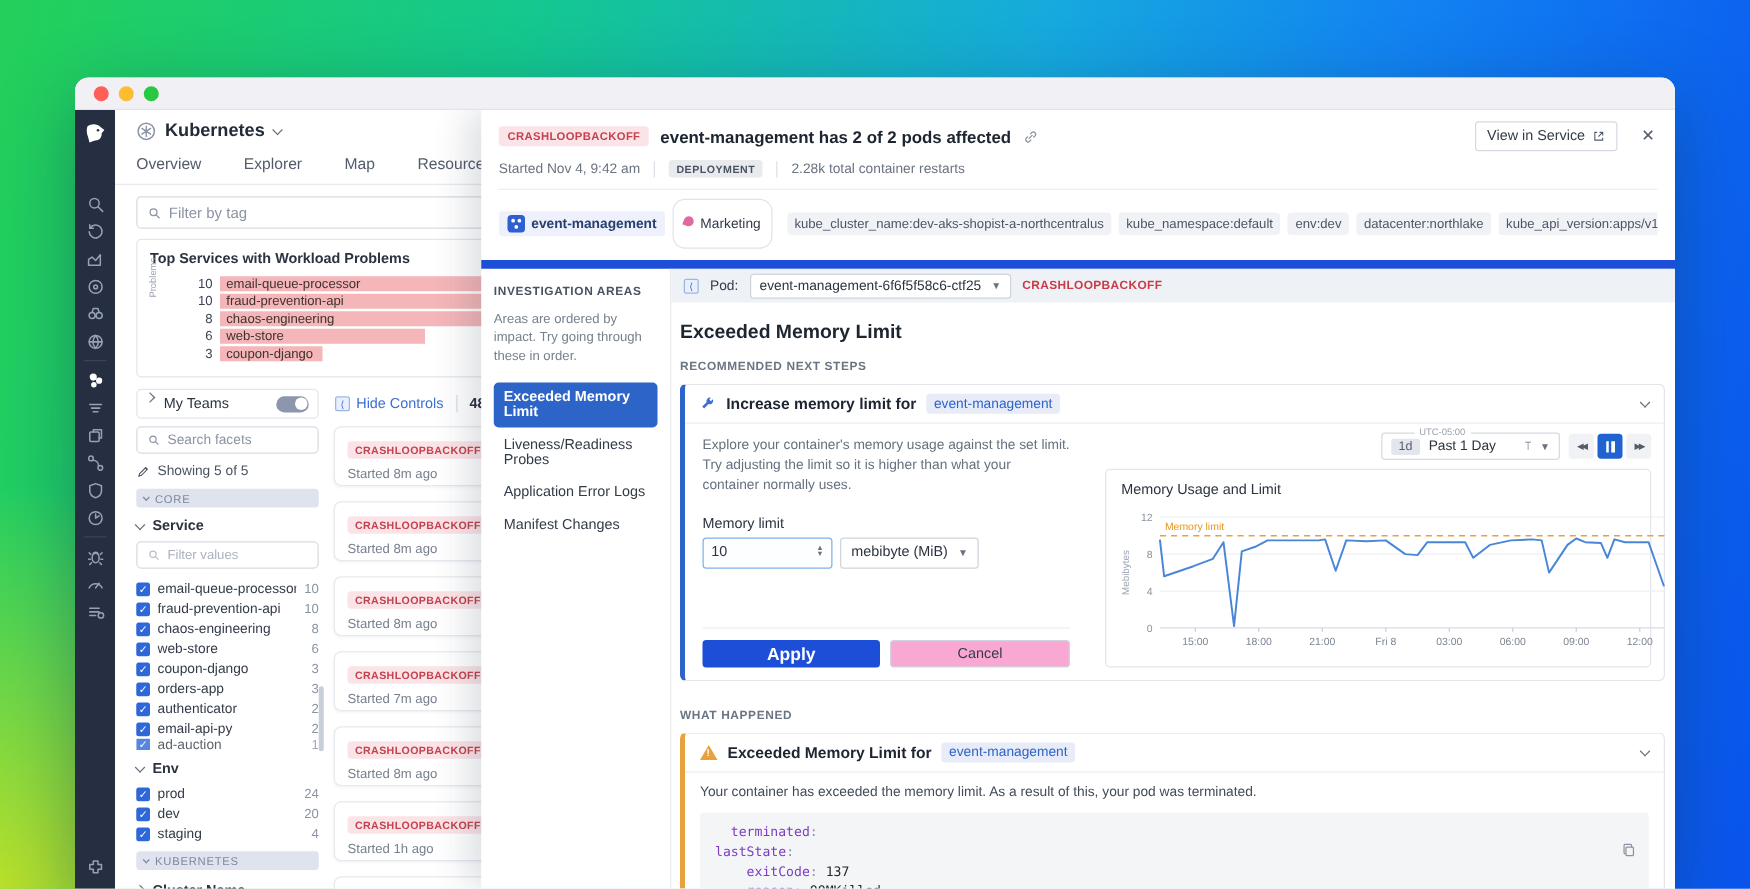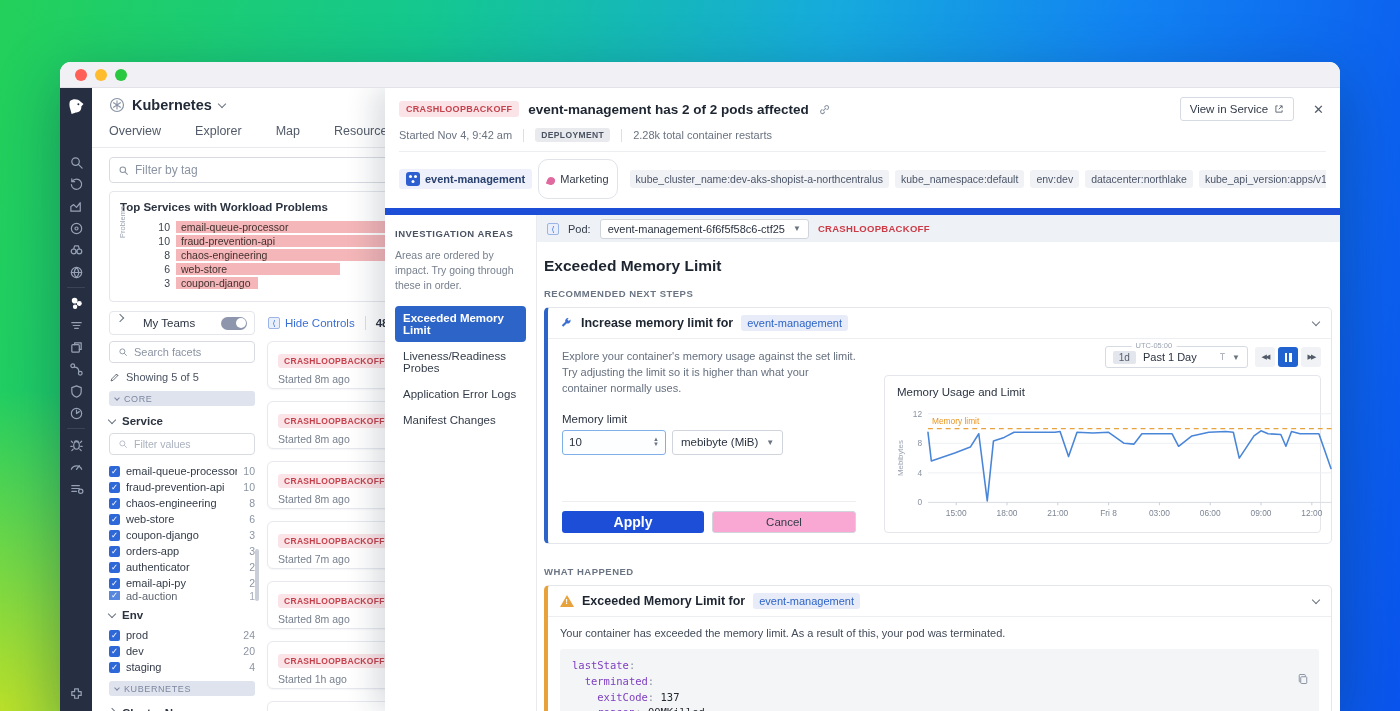--- a/index.html
+++ b/index.html
@@ -78,21 +78,21 @@
   .pbadge{background:#fbe4e7;color:#c4424d;font-size:9px;font-weight:bold;letter-spacing:.3px;border-radius:3px;padding:3px 7px}
   .viewbtn{margin-left:auto;border:1px solid #d6dae2;border-radius:3px;height:24px;display:flex;align-items:center;gap:6px;padding:0 9px;font-size:11.5px;color:#333b48;background:#fff}
   .xbtn{font-size:13px;color:#525b69;margin:0 2px 0 10px}
   .prow2{display:flex;align-items:center;gap:11px;margin:7px 0 9px;color:#6a7380;font-size:11px}
   .pdiv{width:1px;height:13px;background:#dcdfe6}
   .ptypebadge{background:#e9eaee;color:#4a5362;font-size:8.5px;font-weight:bold;letter-spacing:.4px;border-radius:3px;padding:2px 6px}
   .ptags{display:flex;align-items:center;gap:6px;border-top:1px solid #eceef2;padding:7px 0 9px;overflow:hidden}
   .svcchip{display:flex;align-items:center;gap:5px;background:#eef0fb;border-radius:3px;padding:3px 7px;font-size:11px;color:#27406e;font-weight:bold;white-space:nowrap}
   .bits{width:14px;height:14px;background:#2d5fd0;border-radius:3px;position:relative;flex:none}
   .bits:before{content:"";position:absolute;left:3px;top:3px;width:3px;height:3px;border-radius:50%;background:#fff;box-shadow:5px 0 0 #fff,2.5px 5px 0 #fff}
-  .teamchip{display:flex;align-items:flex-end;gap:5px;border:1px solid #e0e3ea;border-radius:10px;padding:13px 8px;font-size:11px;color:#333b48;white-space:nowrap}
+  .teamchip{display:flex;align-items:flex-start;gap:5px;border:1px solid #e0e3ea;border-radius:10px;padding:13px 8px;font-size:11px;color:#333b48;white-space:nowrap}
   .paw{width:8px;height:8px;border-radius:50% 50% 50% 0;background:#e0699e;transform:rotate(20deg)}
   .tagchip{background:#f1f2f6;border-radius:3px;padding:3px 6px;font-size:10.5px;color:#4b5567;white-space:nowrap}
   .pbody{flex:1;display:flex;min-height:0;border-top:7px solid #1d4ed8}
   .invcol{width:152px;flex:none;border-right:1px solid #e8eaef;padding:13px 10px 0;}
   .invh{font-size:9.5px;font-weight:bold;letter-spacing:.5px;color:#4a5362;margin-bottom:9px}
   .invd{font-size:10.5px;color:#77808e;line-height:1.45;margin-bottom:12px}
   .invitem{font-size:11.5px;color:#333b48;padding:6px 8px;border-radius:4px;margin-bottom:2px;cursor:pointer}
   .invitem.selected{background:#2d64c8;color:#fff;font-weight:bold}
   .pcontent{flex:1;display:flex;flex-direction:column;min-width:0;overflow:hidden}
   .podbar{height:27px;background:#eef1f6;display:flex;align-items:center;gap:9px;padding:0 10px;flex:none}
@@ -319,21 +319,21 @@
             <div class="brow">
               <span class="bval">3</span>
               <div class="bar" style="width: 81.9px; background: rgb(244, 182, 184);">
                 <span class="blab">coupon-django</span>
               </div>
             </div>
           </div>
       </div>
       <div class="ctrlrow">
         <div class="myteams">
-          <span style="display:flex;gap:20px">
+          <span style="display:flex;gap:8px">
               <span class="chev right"></span>
               <span>My Teams</span>
             </span>
           <span class="toggle"></span>
         </div>
         <div class="hidec">
           <span class="sq">⟨</span>
           <span>Hide Controls</span>
         </div>
         <span class="vline"></span>
@@ -684,22 +684,22 @@
               <div class="whcard">
                 <div class="schead">
                   <span class="warntri"></span>
                   <span class="t">Exceeded Memory Limit for</span>
                   <span class="chip">event-management</span>
                   <span class="chev"></span>
                 </div>
                 <div class="whbody">
                   <div class="whdesc">Your container has exceeded the memory limit. As a result of this, your pod was terminated.</div>
                   <div class="codeblk">
-                    <div class="cline"><span class="ck">lastState</span><span class="cc">: </span><span class="cv"></span></div>
-                      <div class="cline"><span class="ck">  terminated</span><span class="cc">: </span><span class="cv"></span></div>
+                    <div class="cline"><span class="ck">  terminated</span><span class="cc">: </span><span class="cv"></span></div>
+                      <div class="cline"><span class="ck">lastState</span><span class="cc">: </span><span class="cv"></span></div>
                       <div class="cline"><span class="ck">    exitCode</span><span class="cc">: </span><span class="cv">137</span></div>
                       <div class="cline"><span class="ck">    reason</span><span class="cc">: </span><span class="cv">OOMKilled</span></div>
                       <div class="cline"><span class="ck">    startedAt</span><span class="cc">: </span><span class="cv">2024-11-08T18:16:13Z</span></div>
                       <div class="cline"></div>
                   </div>
                   <svg class="copyic" width="12" height="12" viewBox="0 0 16 16">
                       <rect x="5" y="5" width="8" height="9" rx="1" fill="none" stroke="#8a93a2" stroke-width="1.3"></rect>
                       <path d="M11 5V3a1 1 0 0 0-1-1H4a1 1 0 0 0-1 1v8a1 1 0 0 0 1 1h1" fill="none" stroke="#8a93a2" stroke-width="1.3"></path>
                     </svg>
                 </div>

